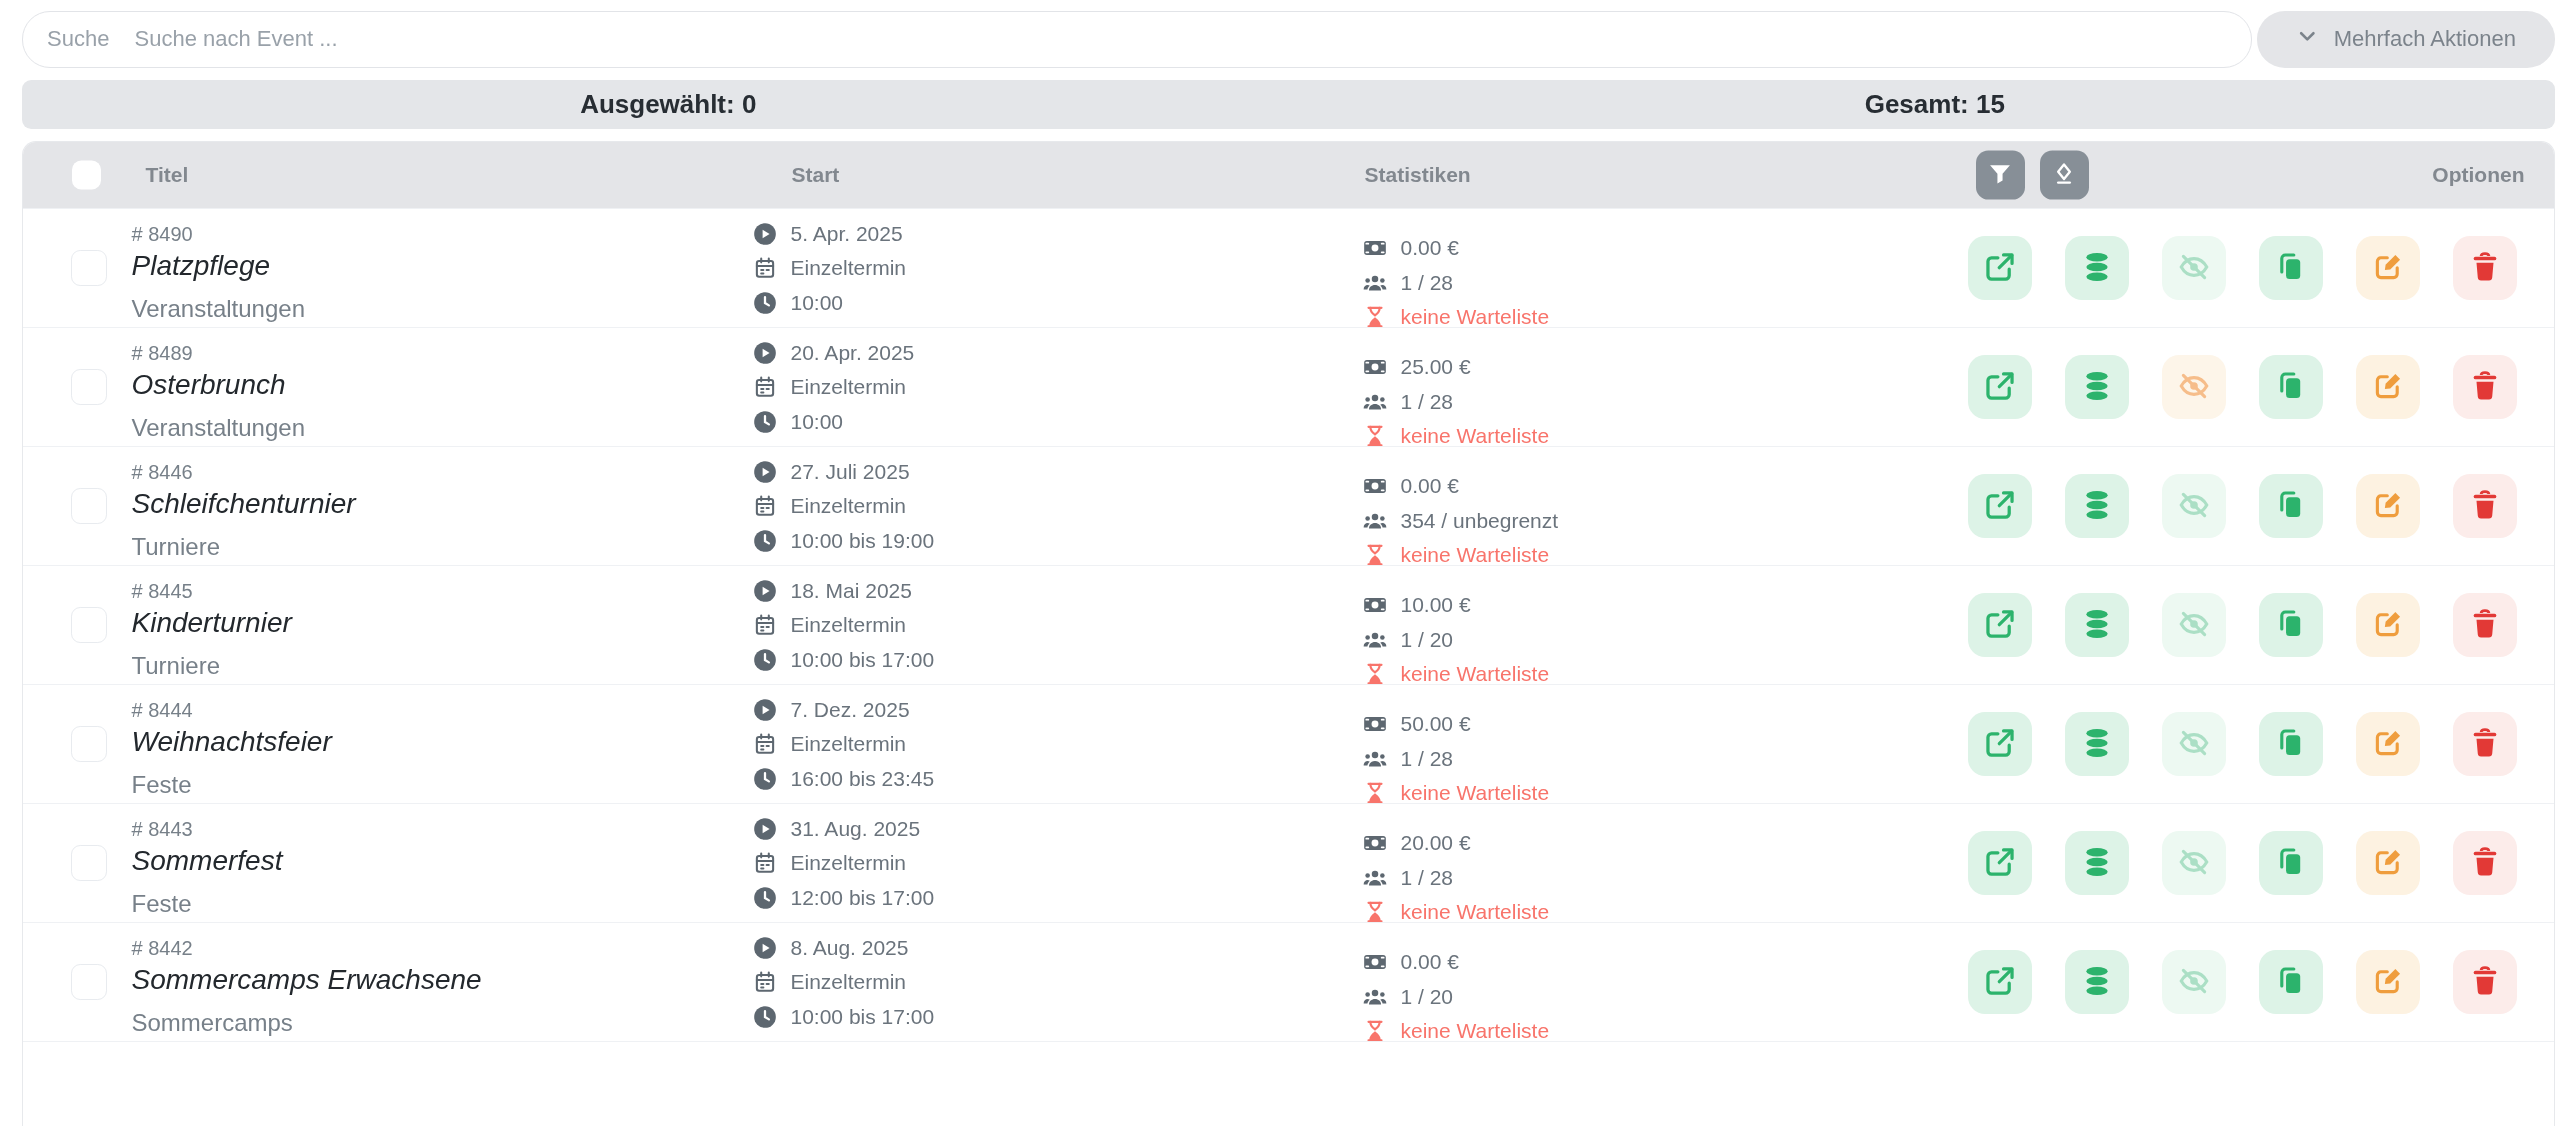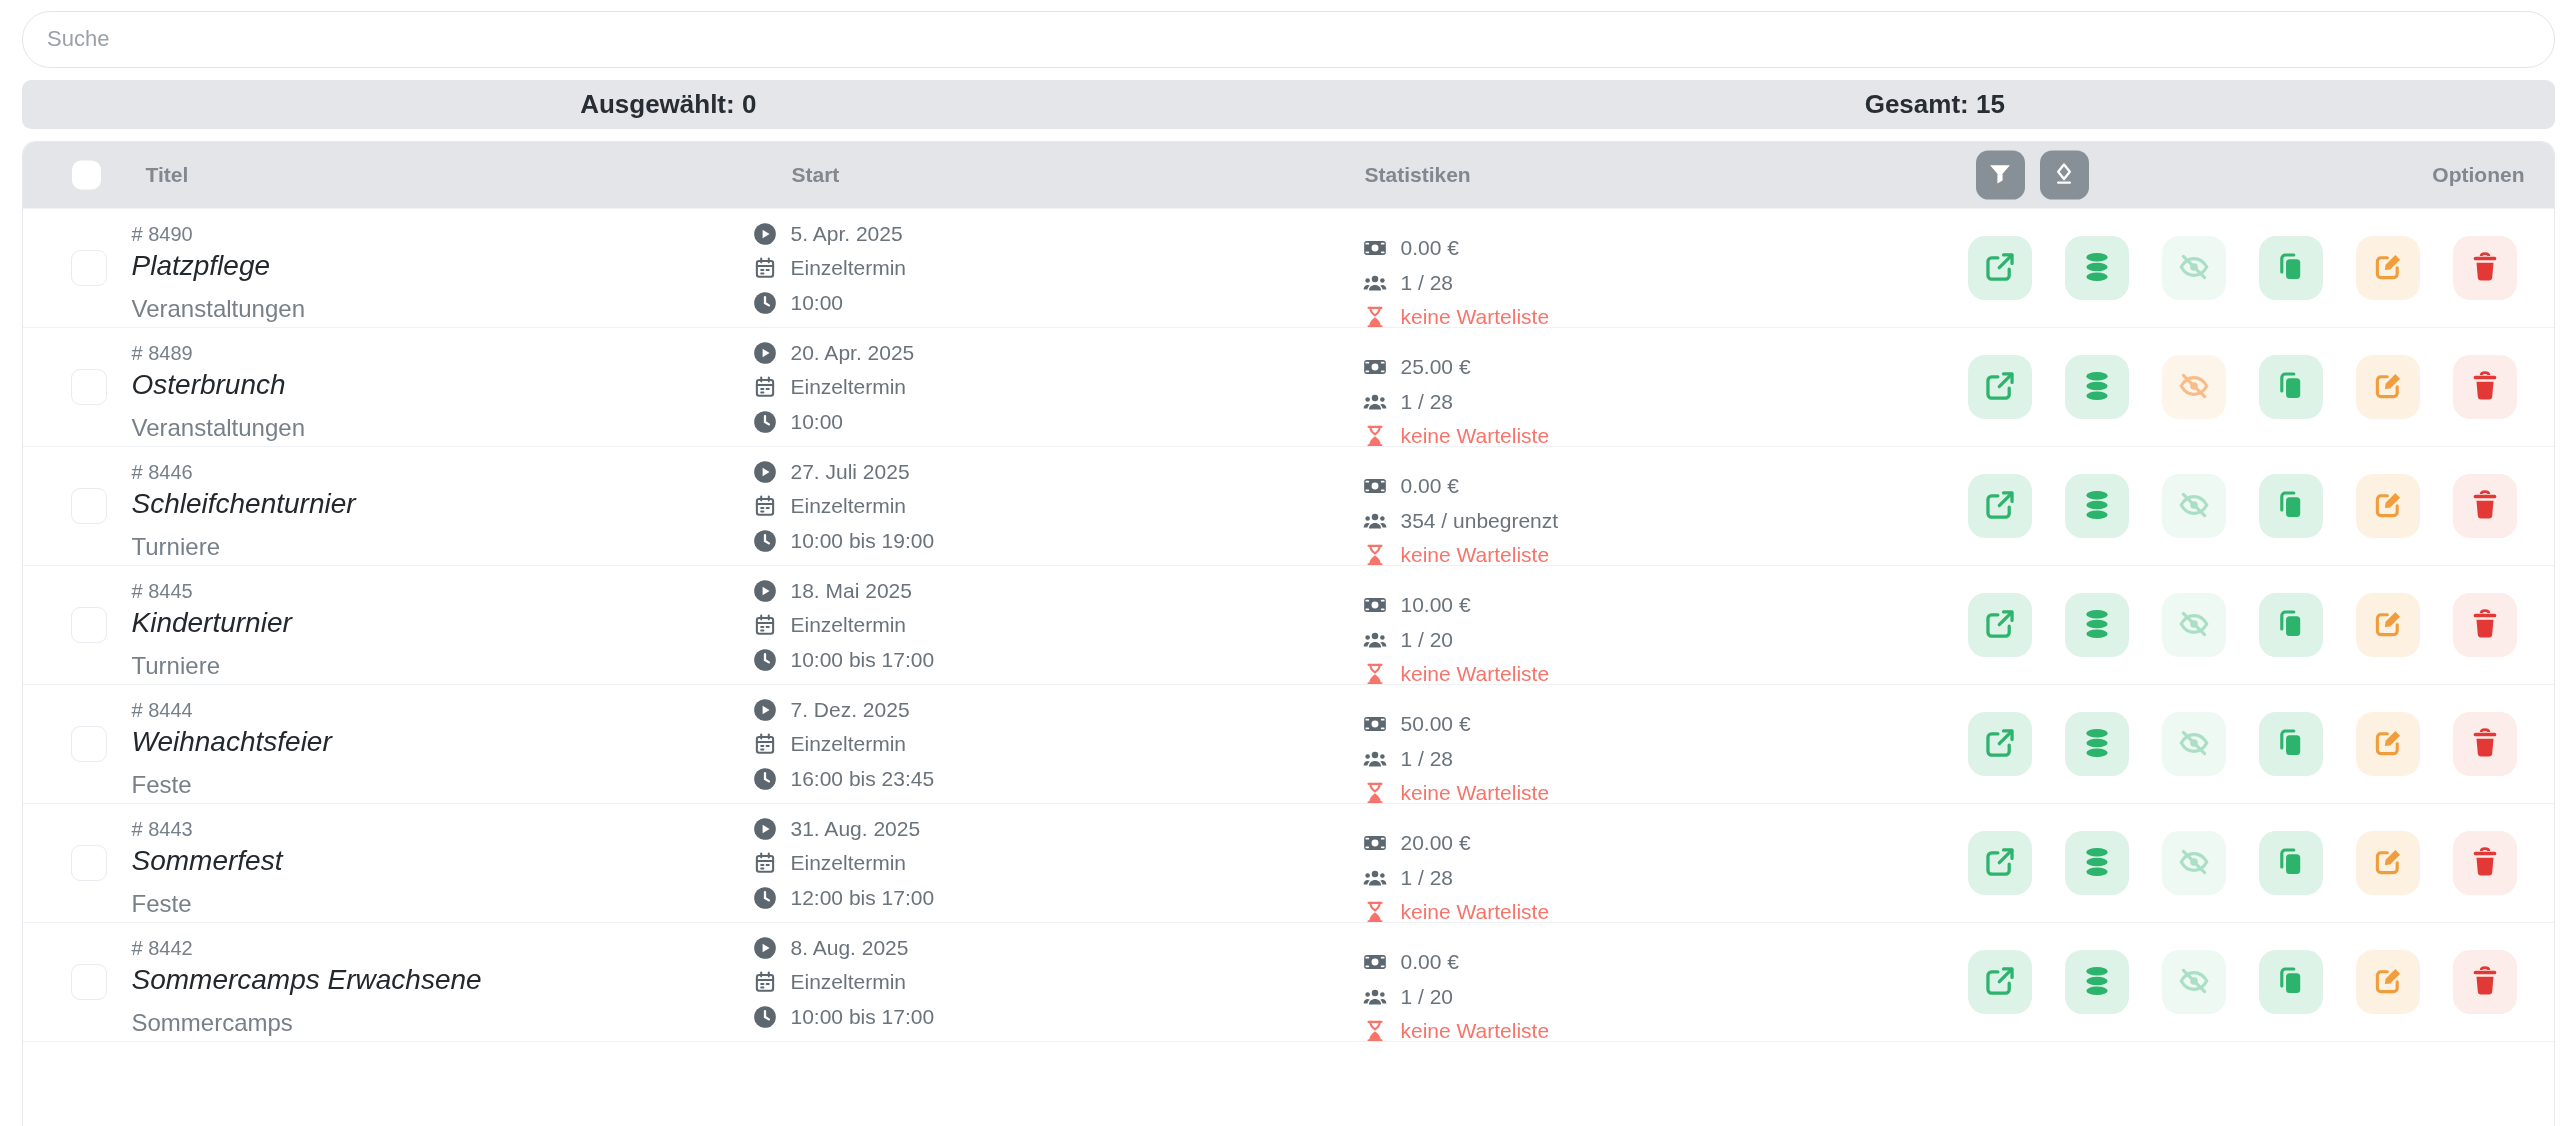--- a/index.html
+++ b/index.html
@@ -110,21 +110,30 @@
 </style>
 </head>
 <body>
 
 <div class="page">
 
 
   <div class="search-row">
     <div class="search-box">
       <span class="search-label">Suche</span>
-    </div>
+      <input type="text" placeholder="Suche nach Event ..." style="">
+    </div>
+    <button class="bulk-btn">
+      <span class="ic">
+        <svg viewBox="0 0 24 24" width="24.6" height="24.6">
+            <path d="M6 9l6 6 6-6" fill="none" stroke="#7b838b" stroke-width="2.5" stroke-linecap="round" stroke-linejoin="round"></path>
+          </svg>
+      </span>
+      <span>Mehrfach Aktionen</span>
+    </button>
   </div>
 
   <div class="summary-bar">
     <div class="half">
         <span class="summary-text">Ausgewählt: 0</span>
       </div>
     <div class="half">
         <span class="summary-text">Gesamt: 15</span>
       </div>
   </div>

